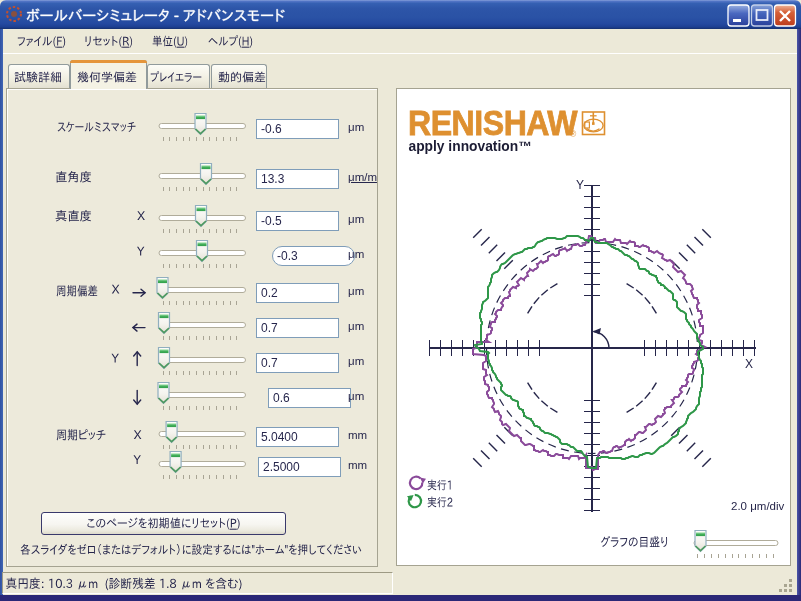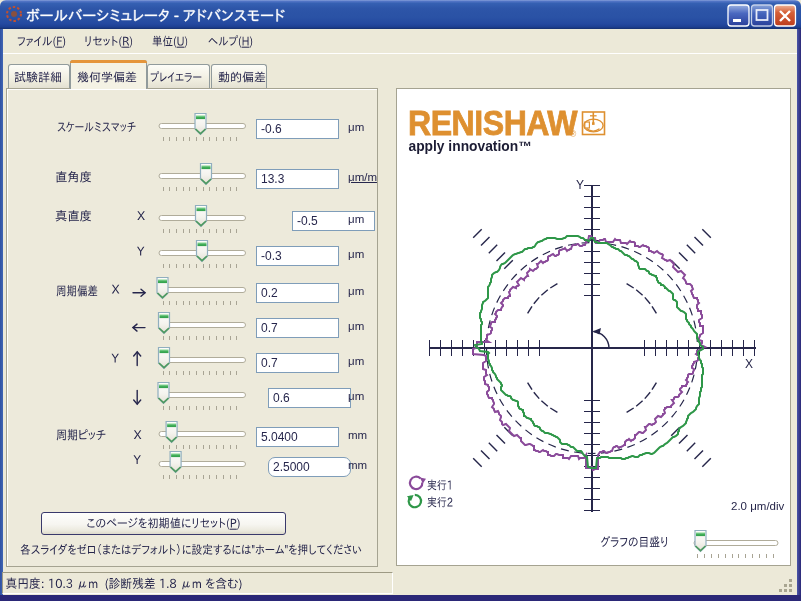--- a/index.html
+++ b/index.html
@@ -35,35 +35,35 @@
 <div class="abs" id="titlebar"></div>
 <div class="abs" id="frameL"></div>
 <div class="abs" id="frameR"></div>
 <div class="abs" id="frameB"></div>
 <div class="abs" id="statusbar"></div>
 <div class="abs" id="statusfield"></div>
 <div class="inp" style="left:256px;top:119px;">-0.6</div>
 <div class="unit" style="left:348px;top:121px;">μm</div>
 <div class="inp" style="left:256px;top:169px;">13.3</div>
 <div class="unit" style="left:348px;top:171px;text-decoration:underline;">μm/m</div>
-<div class="inp" style="left:256px;top:211px;margin-left:36px;">-0.5</div>
+<div class="inp" style="left:256px;top:211px;">-0.5</div>
 <div class="unit" style="left:348px;top:213px;">μm</div>
-<div class="inp" style="left:256px;top:246px;">-0.3</div>
+<div class="inp" style="left:272px;top:246px;border-radius:10px;">-0.3</div>
 <div class="unit" style="left:348px;top:248px;">μm</div>
 <div class="inp" style="left:256px;top:283px;">0.2</div>
 <div class="unit" style="left:348px;top:285px;">μm</div>
 <div class="inp" style="left:256px;top:318px;">0.7</div>
 <div class="unit" style="left:348px;top:320px;">μm</div>
 <div class="inp" style="left:256px;top:353px;">0.7</div>
 <div class="unit" style="left:348px;top:355px;">μm</div>
 <div class="inp" style="left:268px;top:388px;">0.6</div>
 <div class="unit" style="left:348px;top:390px;">μm</div>
 <div class="inp" style="left:256px;top:427px;">5.0400</div>
 <div class="unit" style="left:348px;top:429px;">mm</div>
-<div class="inp" style="left:268px;top:457px;border-radius:7px;">2.5000</div>
+<div class="inp" style="left:258px;top:457px;">2.5000</div>
 <div class="unit" style="left:348px;top:459px;">mm</div>
 <div class="btn"></div>
 <svg class="abs" style="left:0;top:0" width="801" height="601" viewBox="0 0 801 601">
 <defs>
 <linearGradient id="thg" x1="0" y1="0" x2="0" y2="1">
   <stop offset="0" stop-color="#fdfdfc"></stop>
         <stop offset="0.55" stop-color="#f4f3ee"></stop>
         <stop offset="1" stop-color="#e2dfd2"></stop>
 </linearGradient>
 <linearGradient id="grn" x1="0" y1="0" x2="0" y2="1">

